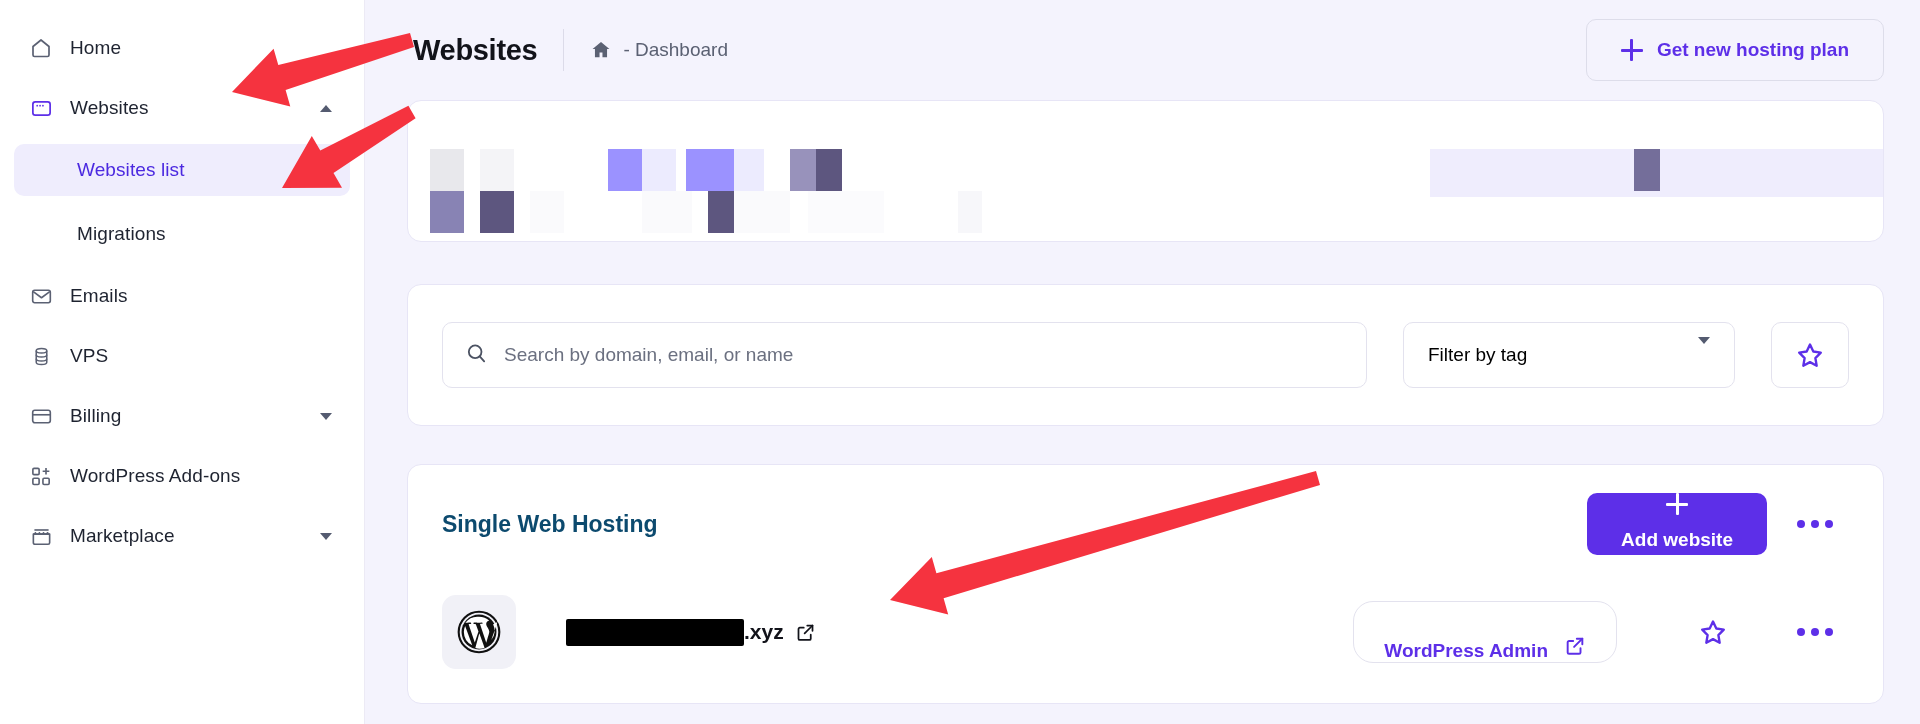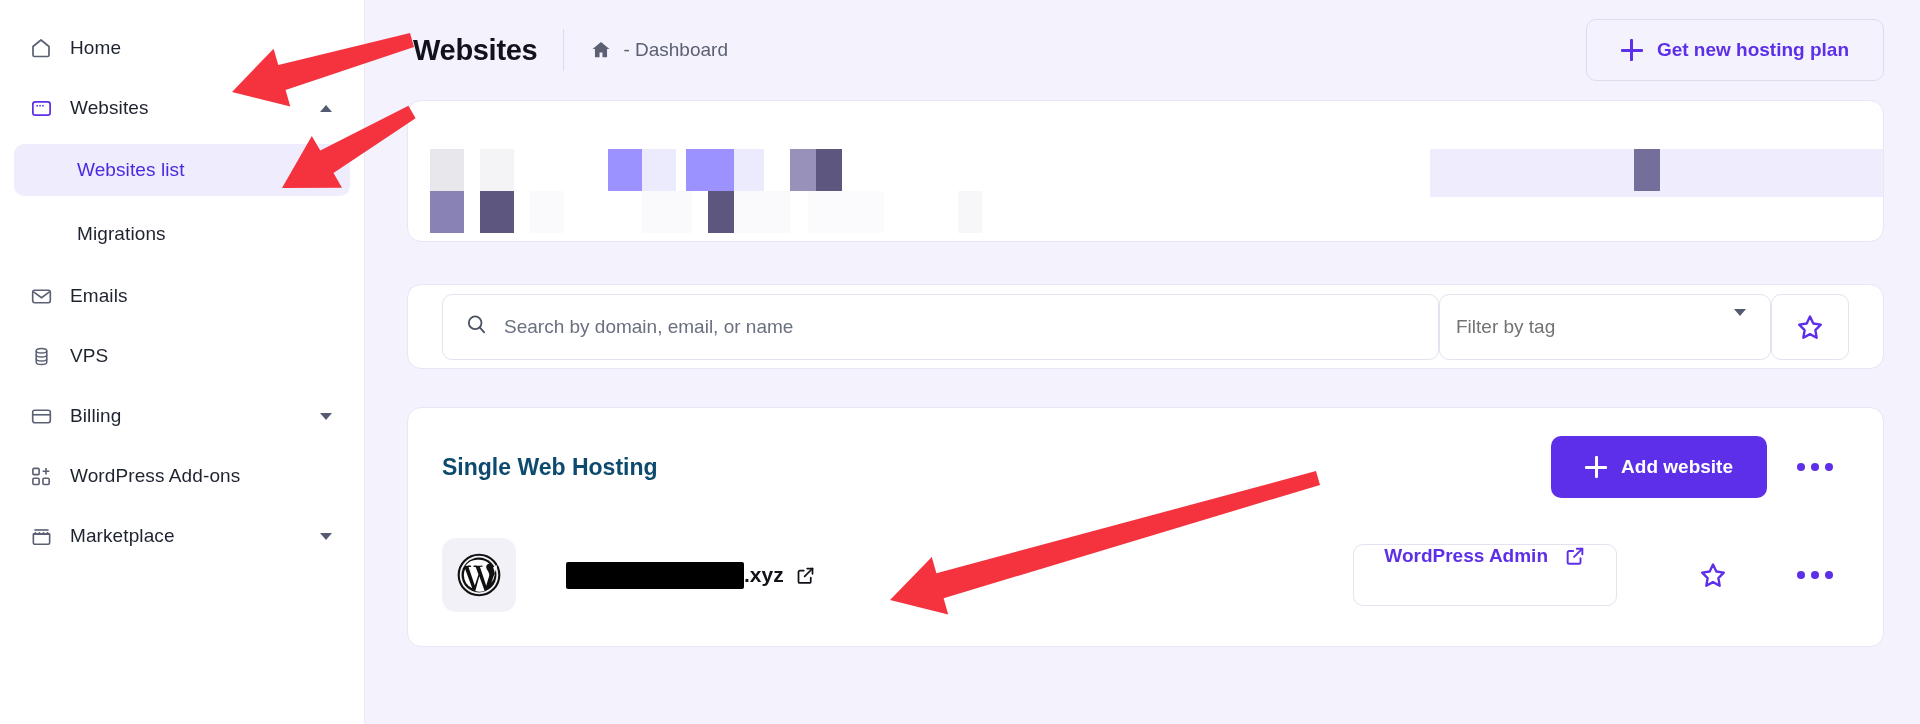--- a/index.html
+++ b/index.html
@@ -114,42 +114,43 @@
     overflow: hidden;
   }
   .sk { position: absolute; }
 
   
   .search-card {
     margin-top: 42px;
     background: #fff;
     border: 1px solid #e7e5f6;
     border-radius: 14px;
-    height: 85px;
+    height: 142px;
     display: flex; align-items: center;
     padding: 0 34px;
+    gap: 36px;
   }
   .search-box {
     flex: 1 1 auto; height: 66px;
     border: 1px solid #e3e2ee; border-radius: 10px;
     display: flex; align-items: center; padding: 0 22px;
     gap: 16px;
   }
   .search-box input {
     border: 0; outline: 0; flex: 1 1 auto; height: 100%;
     font-size: 19px; color: #1e2330; background: transparent;
     font-family: "Liberation Sans", sans-serif;
   }
   .search-box input::placeholder { color: #6b7080; }
   .filter-select {
     width: 332px; height: 66px;
     border: 1px solid #e3e2ee; border-radius: 10px;
     display: flex; align-items: center; justify-content: space-between;
-    padding: 0 24px 0 16px;
-    font-size: 19px; color: #737373;
+    padding: 0 24px 0 24px;
+    font-size: 19px; color: #000000;
     cursor: pointer;
   }
   .fav-btn {
     width: 78px; height: 66px;
     border: 1px solid #e3e2ee; border-radius: 10px;
     display: flex; align-items: center; justify-content: center;
     color: #5d2fe8; cursor: pointer; background: #fff;
   }
 
   
@@ -161,20 +162,21 @@
     padding: 28px 34px 34px 34px;
   }
   .hosting-head { display: flex; align-items: center; height: 62px; }
   .hosting-title { font-size: 23px; font-weight: 700; color: #0c4a6e; }
   .btn-primary {
     display: flex; align-items: center; gap: 14px;
     height: 62px; padding: 0 34px;
     background: #5d2fe8; border: 0; border-radius: 10px;
     color: #fff; font-size: 19px; font-weight: 700; cursor: pointer;
     font-family: "Liberation Sans", sans-serif;
+    flex-direction: column;
   }
   .kebab {
     display: flex; align-items: center; gap: 6px;
     padding: 10px 16px; cursor: pointer; margin-left: 14px;
   }
   .kebab i { width: 8px; height: 8px; border-radius: 50%; background: #5d2fe8; display: block; }
 
   .site-row { display: flex; align-items: center; margin-top: 40px; }
   .wp-badge {
     width: 74px; height: 74px; border-radius: 14px;
@@ -189,23 +191,23 @@
   }
   .redacted {
     display: inline-block;
     width: 178px; height: 27px;
     background: #000; border-radius: 2px;
     vertical-align: middle;
   }
   .site-tld { margin-left: 0px; }
   .ext-link { margin-left: 11px; display: flex; align-items: center; color: #12131a; }
   .btn-outline {
-    display: flex; align-items: flex-start; gap: 16px;
+    display: flex; align-items: flex-end; gap: 16px;
     height: 62px; padding: 0 30px;
-    border: 1px solid #e3e2ee; border-radius: 10px;
+    border: 1px solid #e3e2ee; border-radius: 20px;
     background: #fff; color: #5d2fe8;
     font-size: 19px; font-weight: 700; cursor: pointer;
     font-family: "Liberation Sans", sans-serif;
     white-space: nowrap;
   }
   .icon-btn {
     display: flex; align-items: center; justify-content: center;
     width: 56px; height: 56px; color: #5d2fe8; cursor: pointer;
   }
 

